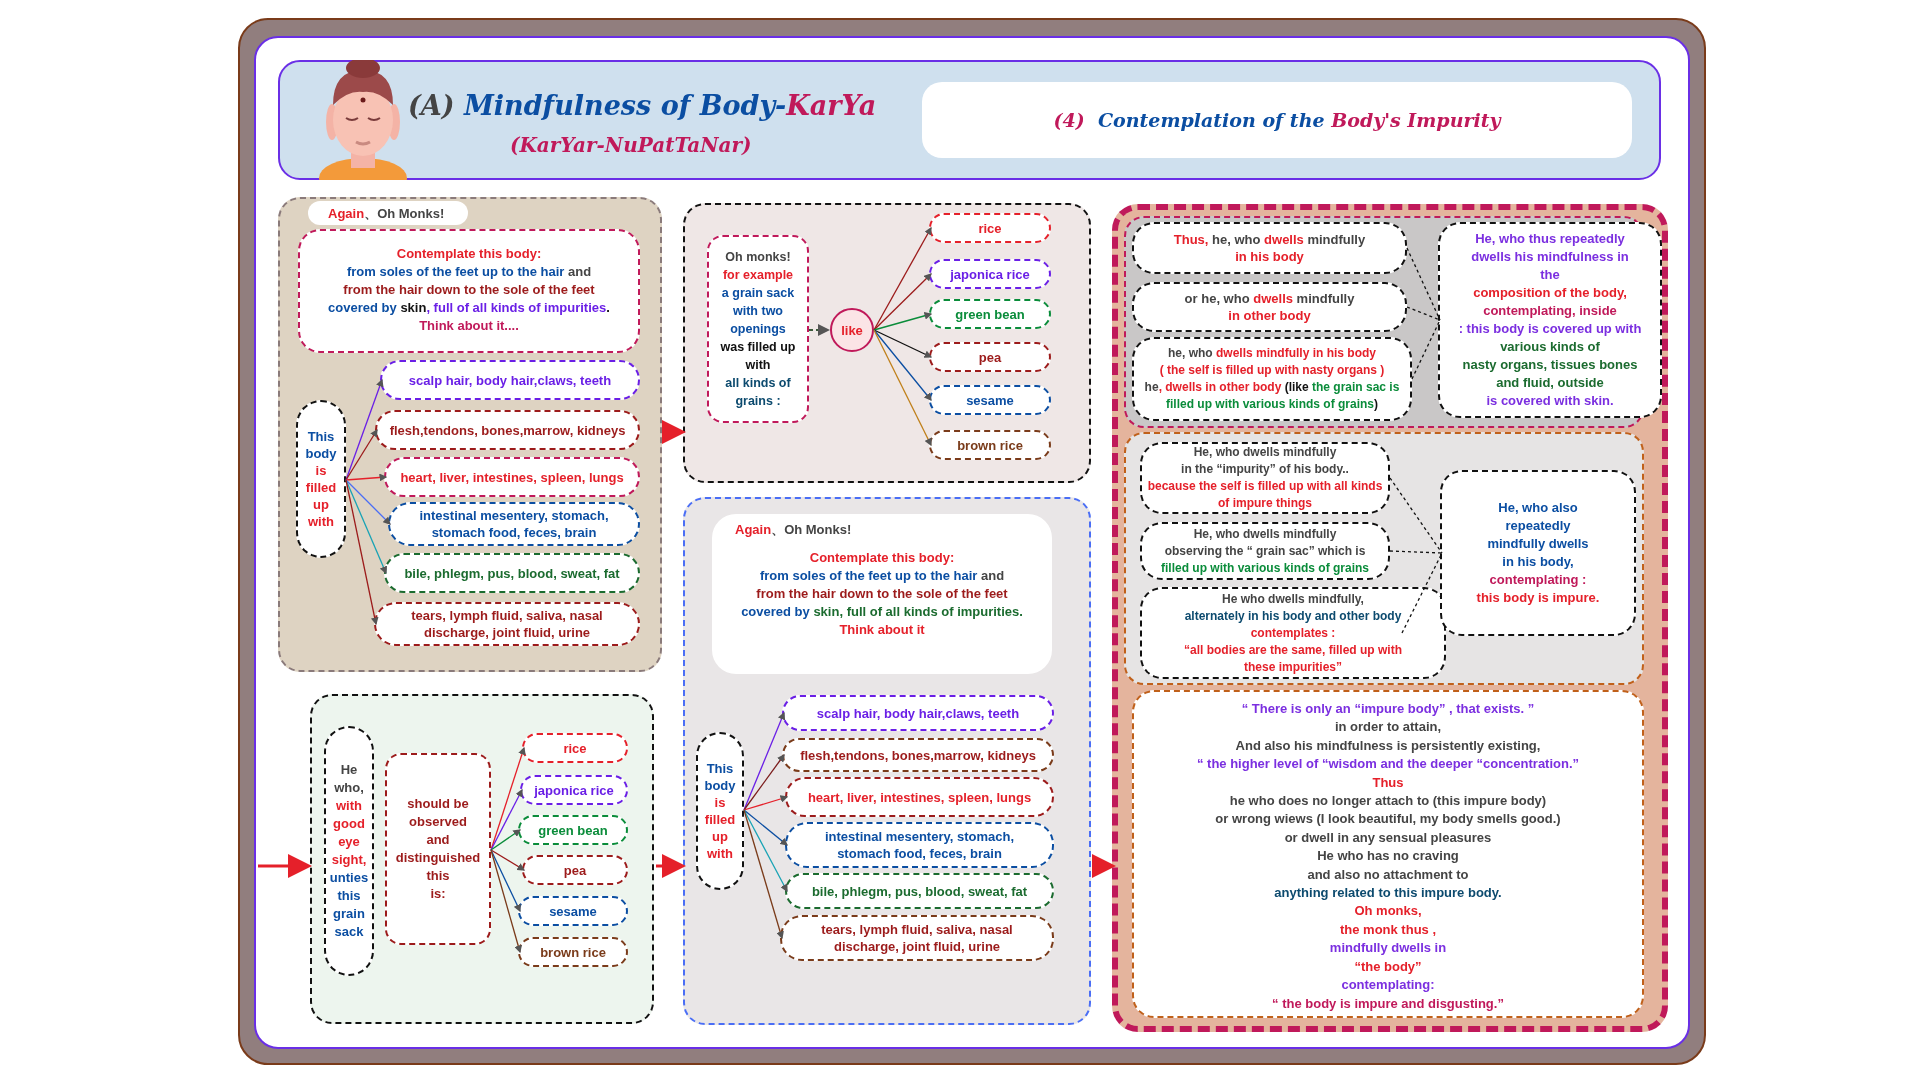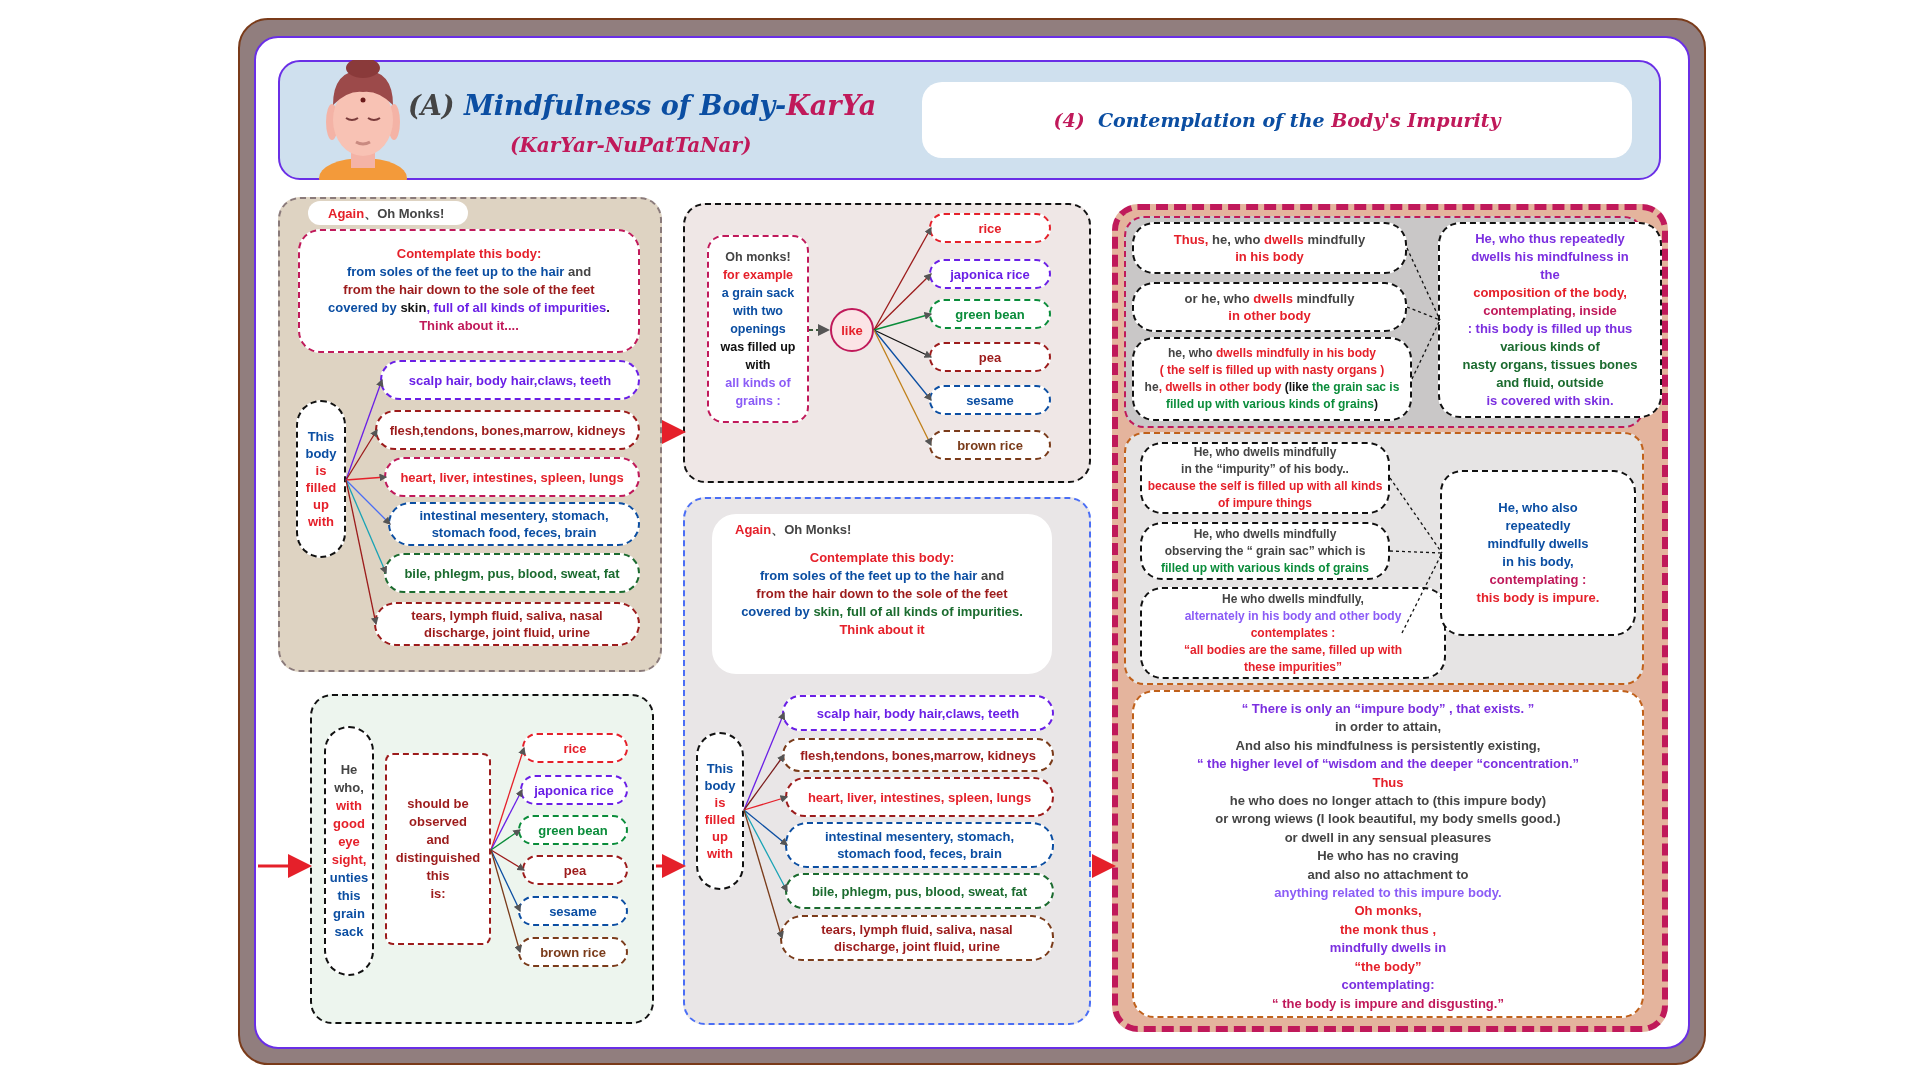--- a/index.html
+++ b/index.html
@@ -4,21 +4,21 @@
 <style>
 *{box-sizing:border-box;margin:0;padding:0}
 html,body{width:1920px;height:1080px;background:#fff;overflow:hidden;font-family:"Liberation Sans","DejaVu Sans",sans-serif;font-weight:bold}
 .abs{position:absolute}
 .outer{left:238px;top:18px;width:1468px;height:1047px;background:#917e7e;border:2px solid #7a3b1a;border-radius:30px}
 .inner{left:254px;top:36px;width:1436px;height:1013px;background:#fff;border:2px solid #6a2fe6;border-radius:24px}
 .header{left:278px;top:60px;width:1383px;height:120px;background:#cfe0ee;border:2px solid #6a2fe6;border-radius:22px}
 .title-main{left:408px;top:90px;font-family:"DejaVu Serif",serif;font-style:italic;font-weight:bold;font-size:27px;color:#0b4ea2;white-space:nowrap}
 .title-sub{left:510px;top:133px;font-family:"DejaVu Serif",serif;font-style:italic;font-weight:bold;font-size:20px;color:#c0195a;white-space:nowrap}
 .title-box{left:922px;top:82px;width:710px;height:76px;background:#fff;border-radius:20px;display:flex;align-items:center;justify-content:center;font-family:"DejaVu Serif",serif;font-style:italic;font-size:19px;color:#0b4ea2;white-space:nowrap}
-.dark{color:#444}.red{color:#e5202a}.blue{color:#0b4ea2}.purple{color:#6a1fe6}.green{color:#0a8c3a}.mag{color:#c0195a}.maroon{color:#9c1b1b}.brown{color:#7a3b1a}.black{color:#111}.lblue{color:#8b5cf6}.dgreen{color:#1b6b2f}.violet{color:#7b2fe0}
+.dark{color:#444}.red{color:#e5202a}.blue{color:#0b4ea2}.purple{color:#6a1fe6}.green{color:#0a8c3a}.mag{color:#c0195a}.maroon{color:#9c1b1b}.brown{color:#7a3b1a}.black{color:#111}.lblue{color:#0c4a6e}.dgreen{color:#1b6b2f}.violet{color:#7b2fe0}
 .pill{position:absolute;background:#fff;border:2px dashed;border-radius:22px;display:flex;align-items:center;justify-content:center;text-align:center;font-size:13px;line-height:17px}
 .box{position:absolute;border-radius:22px}
 .txt{position:absolute;text-align:center;font-size:13px;line-height:18px}
 svg.lines{position:absolute;left:0;top:0;pointer-events:none}
 </style>
 </head>
 <body>
 
 <div class="abs outer"></div>
 <div class="abs inner"></div>
@@ -89,21 +89,21 @@
   <span class="red">with</span>
   <span class="red">good</span>
   <span class="red">eye</span>
   <span class="red">sight,</span>
   <span></span>
   <span class="blue">unties</span>
   <span class="blue">this</span>
   <span class="blue">grain</span>
   <span class="blue">sack</span>
 </div>
-<div class="pill maroon" style="left:385px;top:753px;width:106px;height:192px;border-color:#9c1b1b;border-radius:8px;flex-direction:column;line-height:18px">
+<div class="pill maroon" style="left:385px;top:753px;width:106px;height:192px;border-color:#9c1b1b;border-radius:16px;flex-direction:column;line-height:18px">
   <span>should be</span>
   <span>observed</span>
   <span>and</span>
   <span>distinguished</span>
   <span>this</span>
   <span>is:</span>
 </div>
 <div class="pill red" style="left:522px;top:733px;width:106px;height:30px;border-color:#e5202a">rice</div>
 <div class="pill purple" style="left:520px;top:775px;width:108px;height:30px;border-color:#6a1fe6">japonica rice</div>
 <div class="pill green" style="left:518px;top:815px;width:110px;height:30px;border-color:#0a8c3a">green bean</div>
@@ -150,21 +150,21 @@
   <div><span class="dark">he,  who </span><span class="red">dwells  mindfully in his body</span></div>
   <div class="red">( the self is filled up with  nasty organs )</div>
   <div><span class="dark">he</span><span class="red">, dwells in other body</span><span class="black">  (like </span><span class="green">the grain sac is filled up with various kinds of grains</span><span class="black">)</span></div>
 </div>
 <div class="pill" style="left:1438px;top:222px;width:224px;height:196px;border-color:#111;flex-direction:column;font-size:13px;line-height:18px">
   <span class="violet">He, who thus repeatedly</span>
   <span class="violet">dwells his mindfulness in</span>
   <span class="violet">the</span>
   <span class="red">composition of the  body,</span>
   <span class="mag">contemplating, inside</span>
-  <span class="violet">: this body is filled up thus</span>
+  <span class="violet">: this body is covered up with</span>
   <span class="dgreen">various kinds of</span>
   <span class="dgreen">nasty organs, tissues  bones</span>
   <span class="dgreen">and fluid, outside</span>
   <span class="violet">is covered with skin.</span>
 </div>
 
 <div class="box" style="left:1124px;top:432px;width:520px;height:253px;background:#e6e4e4;border:2px dashed #c0601a;border-radius:20px"></div>
 <div class="pill" style="left:1140px;top:442px;width:250px;height:72px;border-color:#111;flex-direction:column;font-size:12px;line-height:17px">
   <span class="dark">He, who dwells  mindfully</span>
   <span class="dark">in the  “impurity” of his body..</span>

